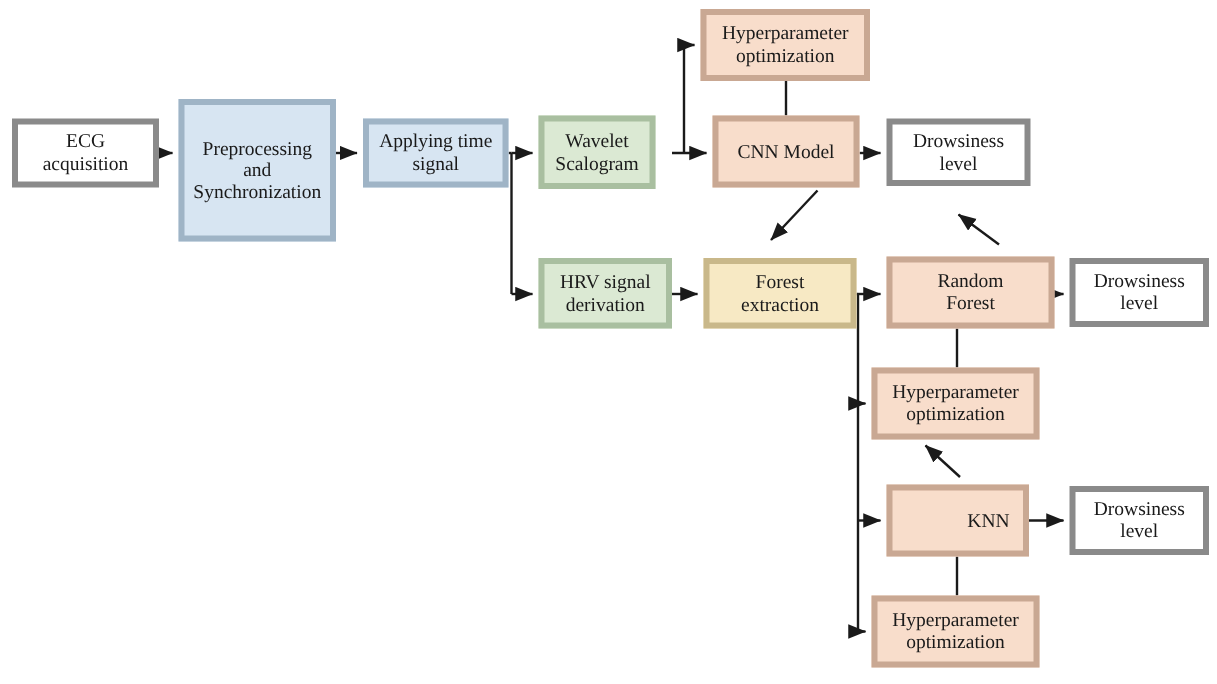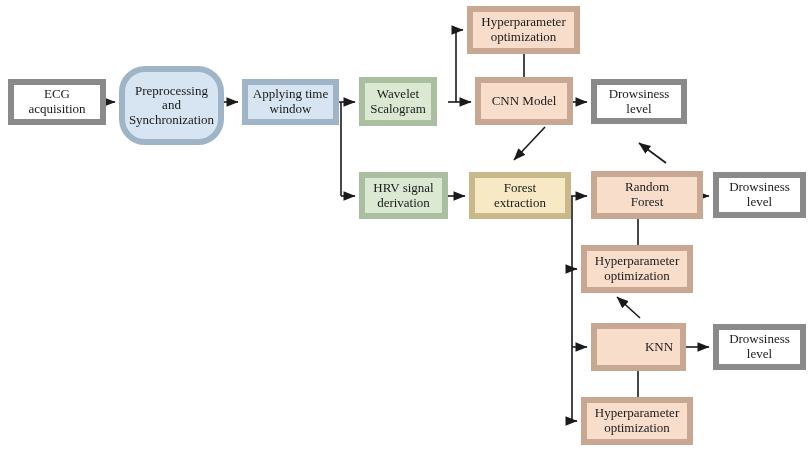--- a/index.html
+++ b/index.html
@@ -25,21 +25,21 @@
   }
   .node {
     position: absolute;
     box-sizing: border-box;
     display: flex;
     align-items: center;
     justify-content: center;
     text-align: center;
     line-height: 1.12;
     color: #1a1a1a;
-    border: 6px solid #0c4a6e;
+    border: 4px solid #0c4a6e;
     padding: 0 3px;
     white-space: pre-line;
   }
   .node.plain   { background: #ffffff; border-color: #8a8a8a; }
   .node.blue    { background: #d7e5f2; border-color: #9fb4c6; }
   .node.green   { background: #dbe9d3; border-color: #a9bfa0; }
   .node.yellow  { background: #f7e9c4; border-color: #c9b88a; }
   .node.salmon  { background: #f8ddcb; border-color: #c9a893; }
 </style>
 </head>
@@ -75,25 +75,25 @@
         <path d="M638,219 L638,245" stroke="#1a1a1a" stroke-width="1.6" fill="none" stroke-linecap="butt"></path>
         <path d="M666,163 L639,143" stroke="#1a1a1a" stroke-width="1.6" fill="none" stroke-linecap="butt" marker-end="url(#ah)"></path>
         <path d="M686,347 L709,347" stroke="#1a1a1a" stroke-width="1.6" fill="none" stroke-linecap="butt" marker-end="url(#ah)"></path>
         <path d="M638,371 L638,397" stroke="#1a1a1a" stroke-width="1.6" fill="none" stroke-linecap="butt"></path>
         <path d="M640,318 L617,297" stroke="#1a1a1a" stroke-width="1.6" fill="none" stroke-linecap="butt" marker-end="url(#ah)"></path>
       </g>
   </svg>
   <div id="node-layer">
       <div class="node plain" style="left: 8px; top: 79px; width: 98px; height: 46px; font-size: 13px;">ECG
 acquisition</div>
-      <div class="node blue" style="left: 119px; top: 66px; width: 105px; height: 79px; font-size: 13px; border-radius: 26px;">Preprocessing
+      <div class="node blue" style="left: 119px; top: 66px; width: 105px; height: 95px; font-size: 13px;">Preprocessing
 and
 Synchronization</div>
       <div class="node blue" style="left: 242px; top: 79px; width: 97px; height: 46px; font-size: 13px;">Applying time
-window</div>
+signal</div>
       <div class="node green" style="left: 359px; top: 77px; width: 78px; height: 49px; font-size: 13px;">Wavelet
 Scalogram</div>
       <div class="node green" style="left: 359px; top: 172px; width: 89px; height: 47px; font-size: 13px;">HRV signal
 derivation</div>
       <div class="node salmon" style="left: 467px; top: 6px; width: 113px; height: 48px; font-size: 13px;">Hyperparameter
 optimization</div>
       <div class="node salmon" style="left: 475px; top: 77px; width: 98px; height: 48px; font-size: 13px;">CNN Model</div>
       <div class="node plain" style="left: 591px; top: 79px; width: 96px; height: 45px; font-size: 13px;">Drowsiness
 level</div>
       <div class="node yellow" style="left: 469px; top: 172px; width: 102px; height: 47px; font-size: 13px;">Forest

